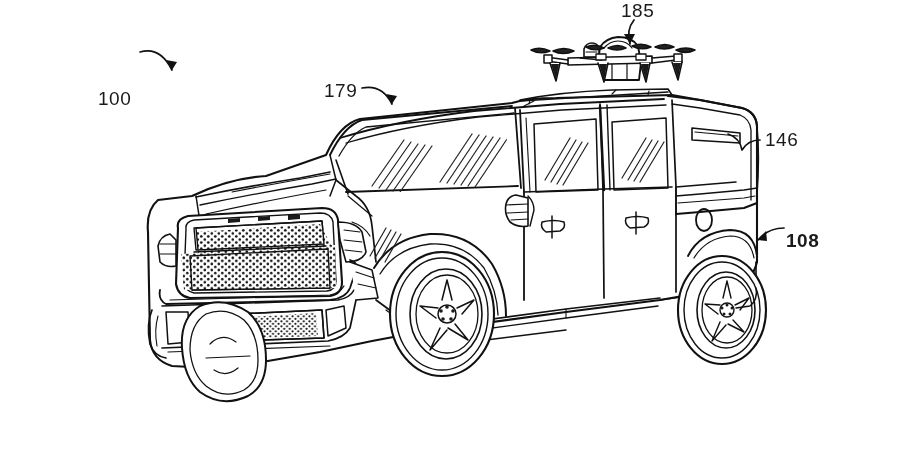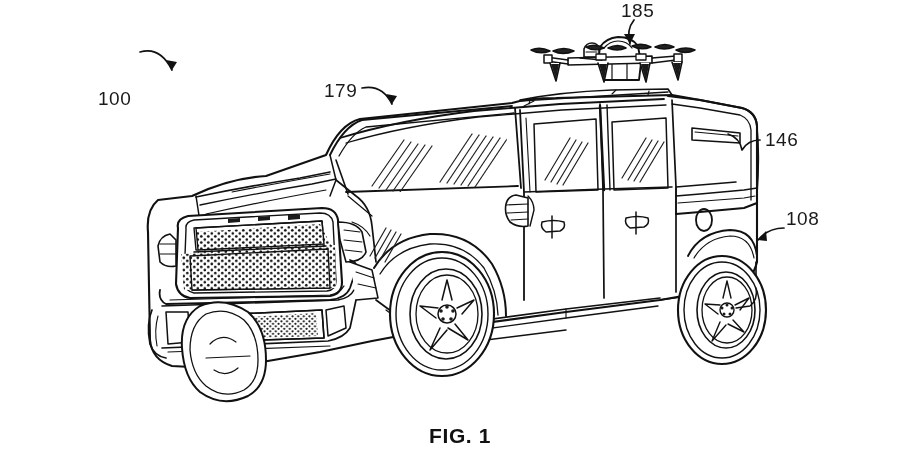--- a/index.html
+++ b/index.html
@@ -46,21 +46,21 @@
     font-family: "Liberation Sans", sans-serif;
     font-size: 21px;
     font-weight: 700;
     color: #111111;
     letter-spacing: 0.6px;
   }
   .lbl-100 { left: 98px;  top: 43px; margin-top: 45px; }
   .lbl-102 { left: 324px; top: 80px; }
   .lbl-104 { left: 621px; top: 0px;  }
   .lbl-106 { left: 765px; top: 129px; }
-  .lbl-108 { left: 786px; top: 208px; }
+  .lbl-108 { left: 786px; top: 230px; font-weight: bold; }
 </style>
 </head>
 <body>
 
 <div id="figure-root">
 
   <svg id="patent-svg" viewBox="0 0 920 465" xmlns="http://www.w3.org/2000/svg">
     <defs>
       <pattern id="honeycomb" width="7" height="6.1" patternUnits="userSpaceOnUse">
         <rect width="7" height="6.1" fill="#ffffff"></rect>
@@ -405,15 +405,14 @@
       </g>
     </g>
   </svg>
 
   <div class="ref-label lbl-100">100</div>
   <div class="ref-label lbl-102">179</div>
   <div class="ref-label lbl-104">185</div>
   <div class="ref-label lbl-106">146</div>
   <div class="ref-label lbl-108">108</div>
 
-  <div id="fig-caption">FIG. 1</div>
 
 </div>
 
 </body></html>

